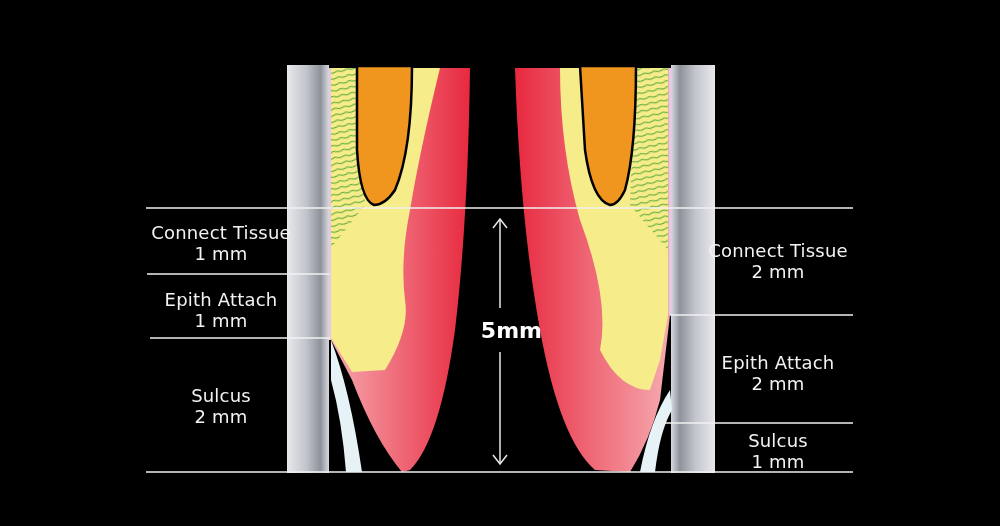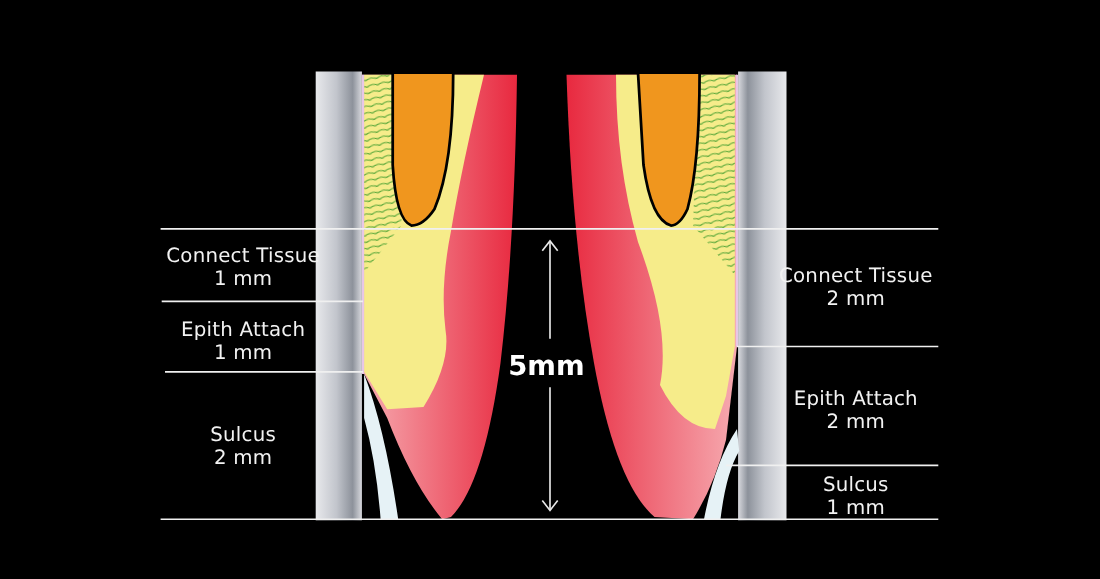--- a/index.html
+++ b/index.html
@@ -1,19 +1,19 @@
 <!DOCTYPE html>
 <html><head>
 <meta charset="utf-8">
 <style>
   html,body{margin:0;padding:0;background:#000;}
   body{width:1000px;height:526px;position:relative;overflow:hidden;font-family:"DejaVu Sans","Liberation Sans",sans-serif;}
   .stage{position:absolute;left:0;top:0;width:1000px;height:526px;}
   .label{position:absolute;color:#f2f2f2;font-size:18px;line-height:21px;text-align:center;width:160px;letter-spacing:0.2px;}
-  .big{position:absolute;color:#fff;font-weight:bold;font-size:25px;left:462px;top:318px;width:80px;text-align:left;}
+  .big{position:absolute;color:#fff;font-weight:bold;font-size:22px;left:462px;top:318px;width:80px;text-align:right;}
   svg{position:absolute;left:0;top:0;}
 </style>
 </head>
 <body>
 
 <div class="stage">
 <svg width="1000" height="526" viewBox="0 0 1000 526">
   <defs>
     <linearGradient id="toothL" x1="0" x2="1">
       <stop offset="0" stop-color="#e8e9ec"></stop>

